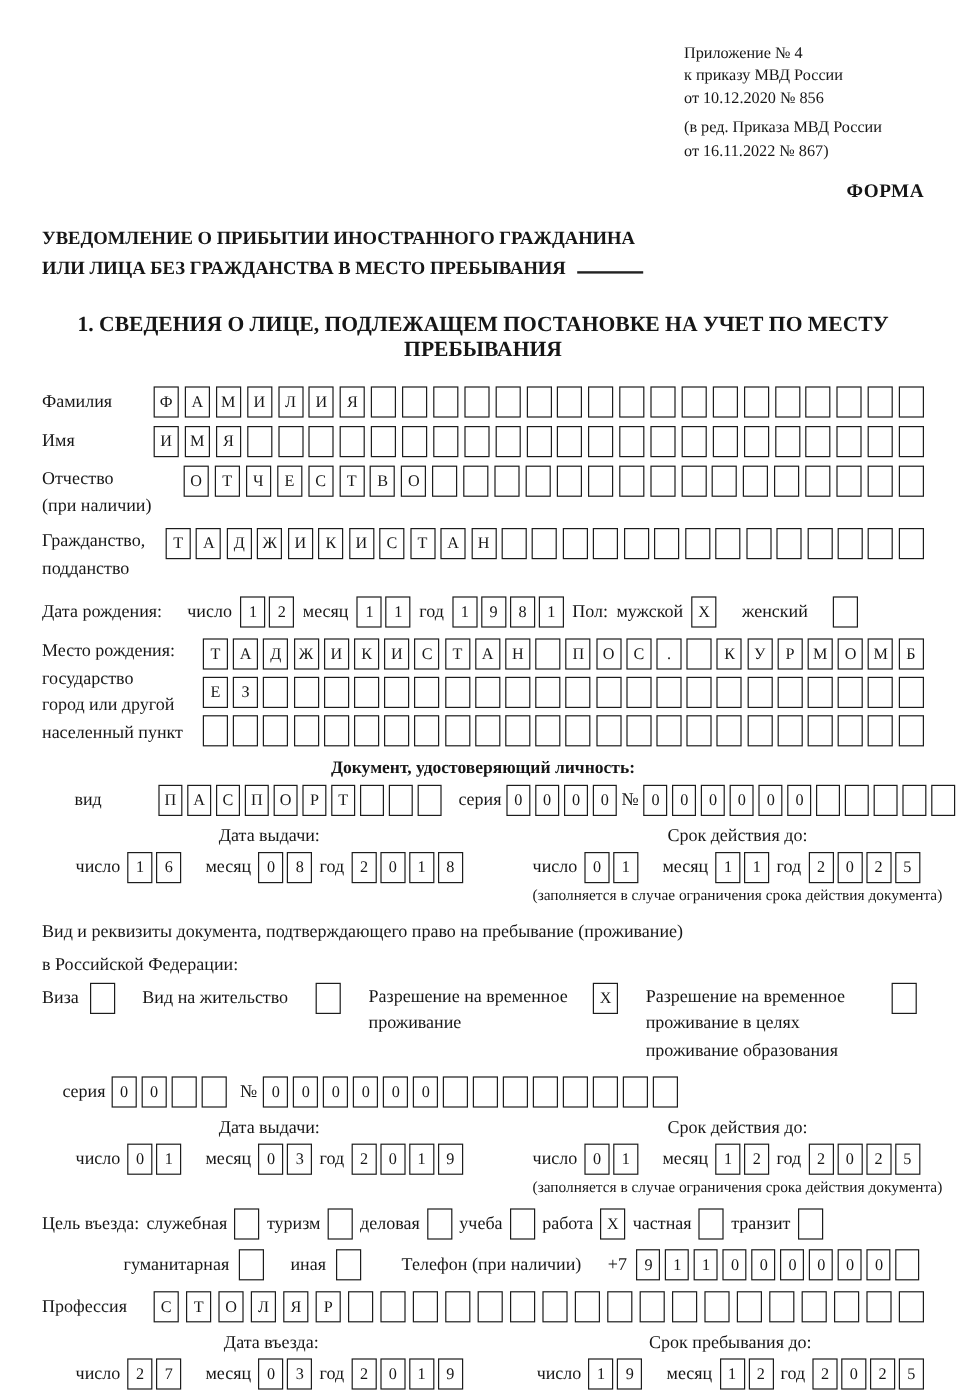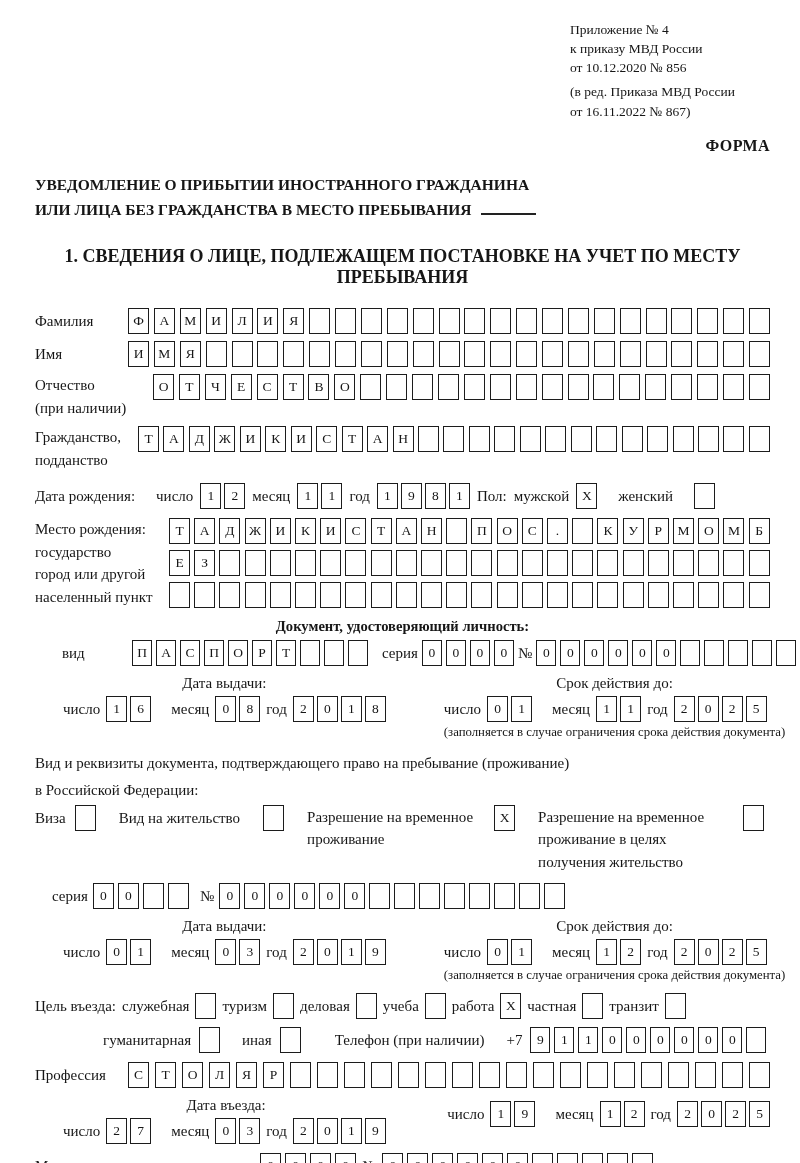--- a/index.html
+++ b/index.html
@@ -1,17 +1,17 @@
 <!DOCTYPE html>
 <html><head>
 <meta charset="utf-8">
 <style>
   html,body{margin:0;padding:0;background:#ffffff;}
   body{width:800px;height:1163px;color:#161616;font-family:"Liberation Serif", serif;}
-  .page{box-sizing:border-box;width:800px;height:1163px;padding:20px 30px 8px 35px;overflow:hidden;}
+  .page{box-sizing:border-box;width:800px;height:1163px;padding:34px 30px 8px 35px;overflow:hidden;}
 
   .appendix{margin-left:auto;width:200px;font-size:13.5px;line-height:1.42;}
   .appendix .rev{margin-top:5px;}
   .forma{text-align:right;font-weight:bold;font-size:16px;margin-top:16px;letter-spacing:.4px;}
 
   .title{text-align:left;font-weight:bold;font-size:15.5px;margin-top:18px;line-height:1.6;}
   .blank{display:inline-block;width:55px;border-bottom:2px solid #222;margin-left:10px;}
   .sec-h{font-weight:bold;font-size:18px;text-align:center;margin-top:24px;}
 
   .frow{display:flex;align-items:center;margin-top:7px;font-size:15px;}
@@ -421,21 +421,21 @@
         <div class="cell"></div>
       </span>
     <span class="opt-label sp14">Вид на жительство</span>
     <span class="cells sp14">
         <div class="cell"></div>
       </span>
     <span class="opt-ml w175 sp14">Разрешение на временное проживание</span>
     <span class="cells">
         <div class="cell">X</div>
       </span>
-    <span class="opt-ml w195 sp14">Разрешение на временное проживание в целях получения жительство</span>
+    <span class="opt-ml w195 sp14">Разрешение на временное проживание в целях проживание образования</span>
     <span class="cells">
         <div class="cell"></div>
       </span>
   </div>
 
   <div class="irow indent17" style="margin-top:10px;gap:5px;">
     <span>серия</span>
     <span class="cells" style="gap:4px;">
         <div class="cell">0</div>
         <div class="cell">0</div>
@@ -613,20 +613,21 @@
         <span>год</span>
         <span class="cells">
             <div class="cell">2</div>
             <div class="cell">0</div>
             <div class="cell">1</div>
             <div class="cell">9</div>
           </span>
       </div>
     </div>
     <div class="dcol right">
+      <div class="dhead">Срок пребывания до:</div>
       <div class="dline">
         <span>число</span>
         <span class="cells">
             <div class="cell">1</div>
             <div class="cell">9</div>
           </span>
         <span class="sp14">месяц</span>
         <span class="cells">
             <div class="cell">1</div>
             <div class="cell">2</div>

